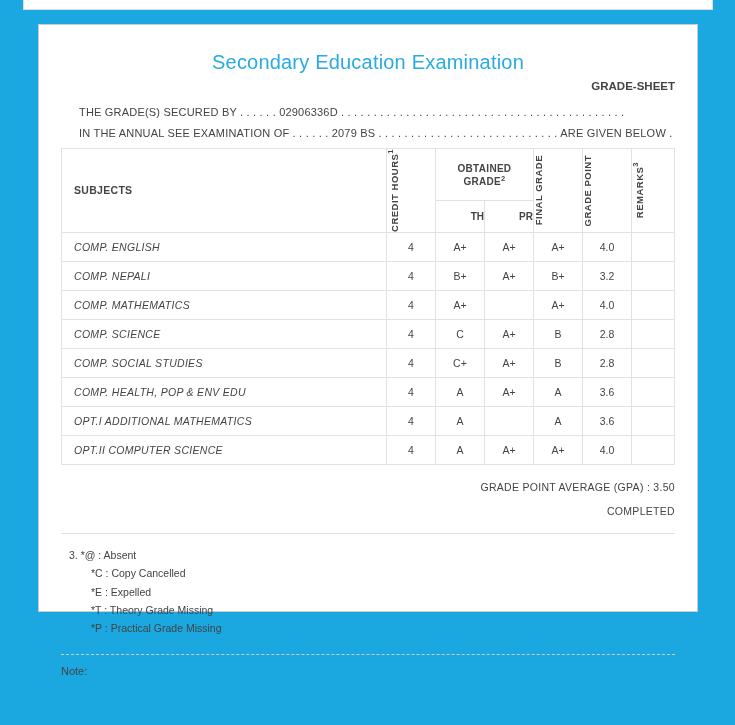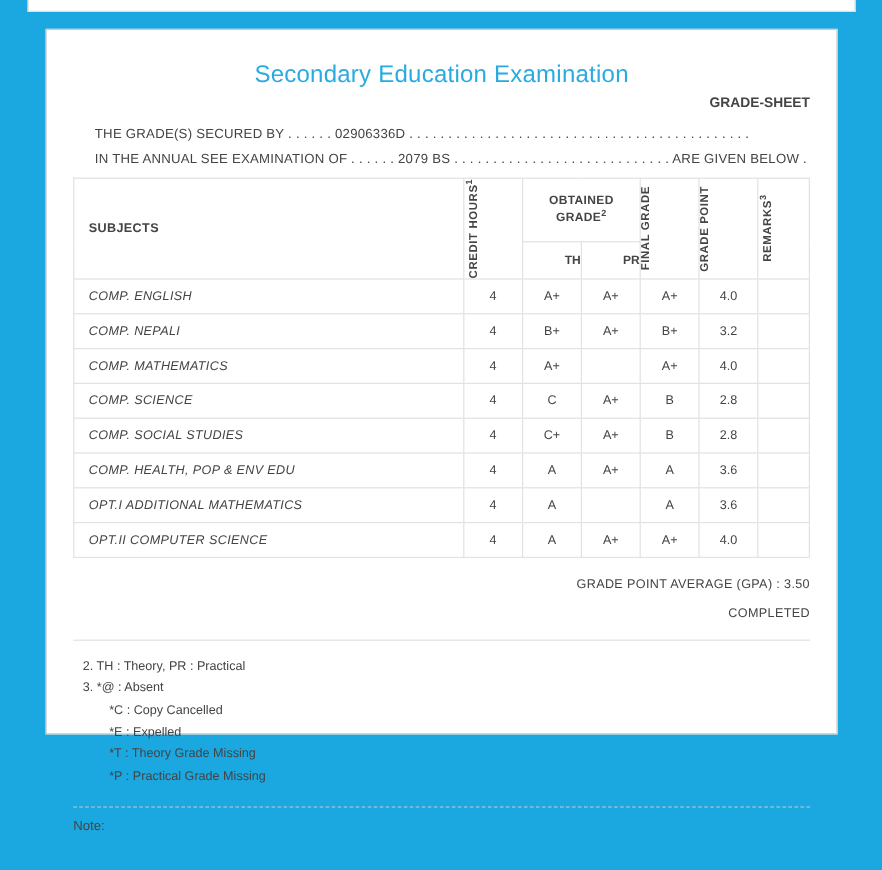--- a/index.html
+++ b/index.html
@@ -257,21 +257,20 @@
           <td class="ctr">4.0</td>
           <td class="ctr"></td>
         </tr>
       </tbody>
     </table>
 
     <div class="gpa-line">GRADE POINT AVERAGE (GPA) : 3.50</div>
     <div class="completed">COMPLETED</div>
 
     <div class="notes">
-      <div class="ln">2. TH : Theory, PR : Practical</div>
       <div class="ln">3. *@ : Absent</div>
       <div class="sub">*C : Copy Cancelled</div>
       <div class="sub">*E : Expelled</div>
       <div class="sub">*T : Theory Grade Missing</div>
       <div class="sub">*P : Practical Grade Missing</div>
     </div>
 
     <div class="note-block">
       <div class="note-head">Note:</div>
 

